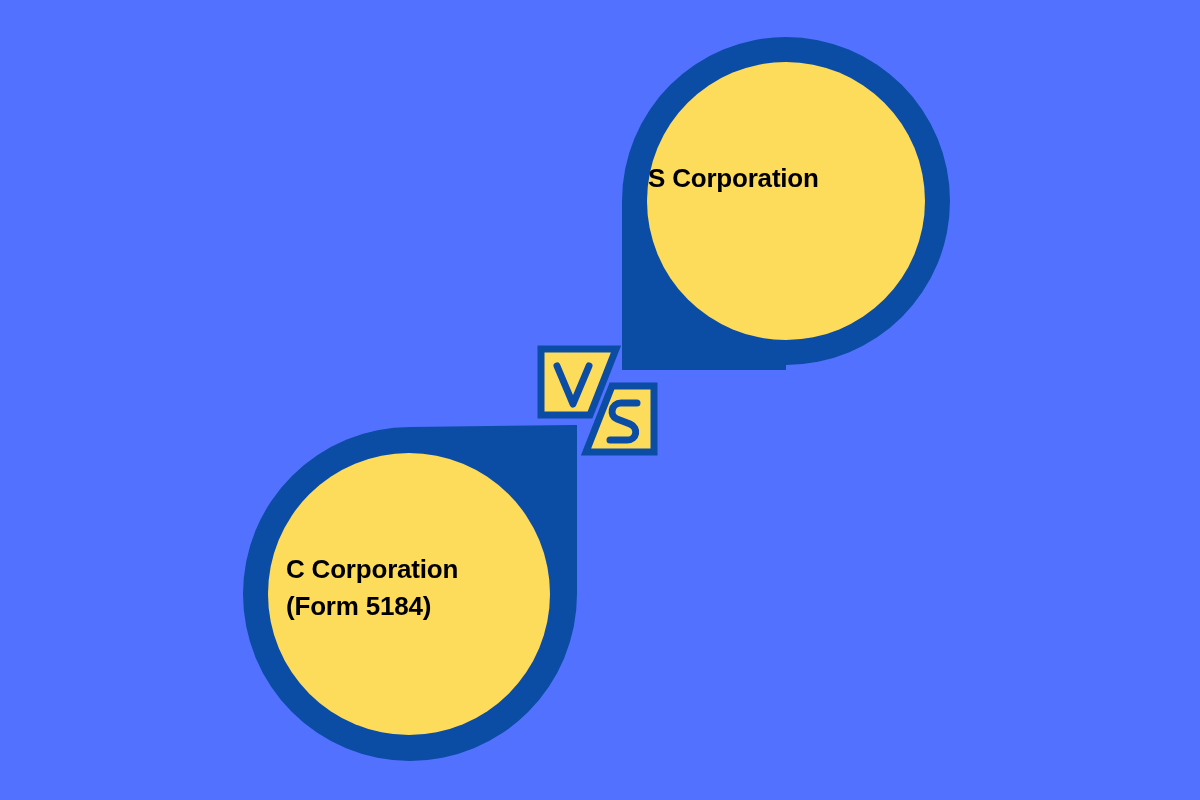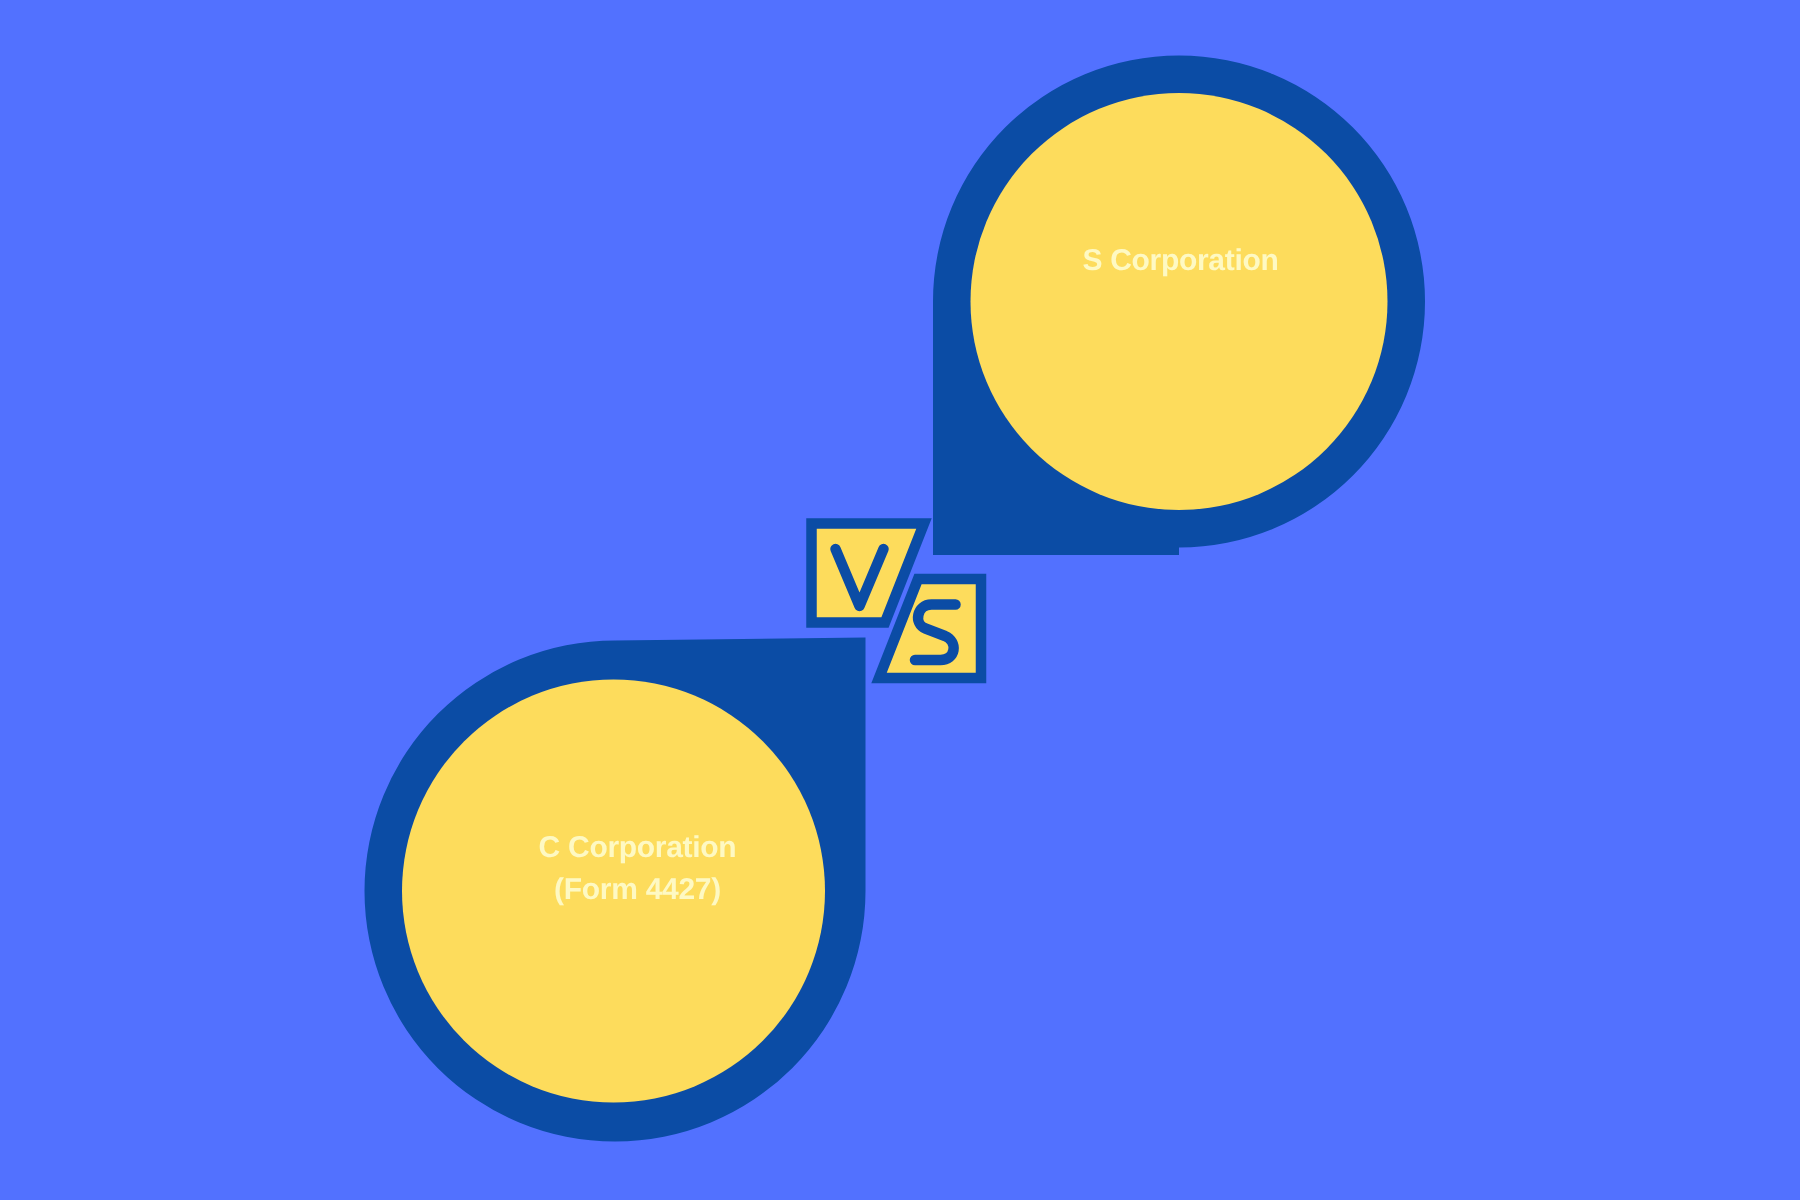--- a/index.html
+++ b/index.html
@@ -22,25 +22,24 @@
   #canvas svg.layer {
     position: absolute;
     top: 0;
     left: 0;
     width: 1200px;
     height: 800px;
     display: block;
   }
   .label-block {
     position: absolute;
-    text-align: center;
-    color: #fef9c3;
+    color: #000000;
     font-family: "Liberation Sans", sans-serif;
     font-weight: bold;
-    font-size: 20px;
+    font-size: 26px;
     line-height: 1.42;
     letter-spacing: -0.2px;
     white-space: nowrap;
     user-select: none;
     pointer-events: none;
   }
   #s-corp-label {
     left: 648px;
     top: 160px;
     width: 278px;
@@ -92,16 +91,16 @@
                L 610,440" fill="none" stroke="#0B4CA5" stroke-width="7" stroke-linecap="round" stroke-linejoin="round"></path>
     </g>
   </svg>
 
   <div class="label-block" id="s-corp-label">
     <span class="label-line">S Corporation</span>
   </div>
 
   <div class="label-block" id="c-corp-label">
     <span class="label-line">C Corporation</span>
-    <span class="label-line">(Form 4427)</span>
+    <span class="label-line">(Form 5184)</span>
   </div>
 
 </div>
 
 </body></html>

